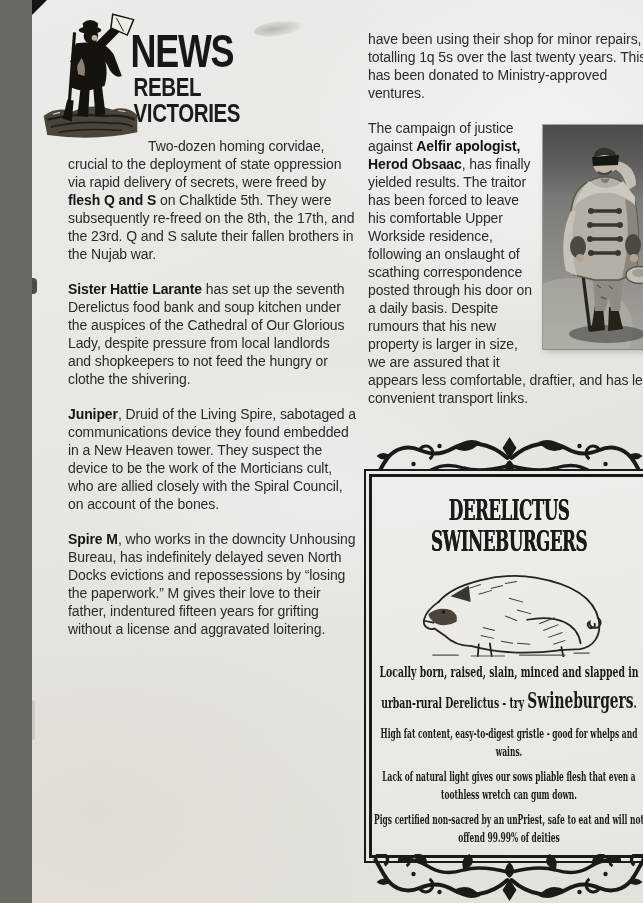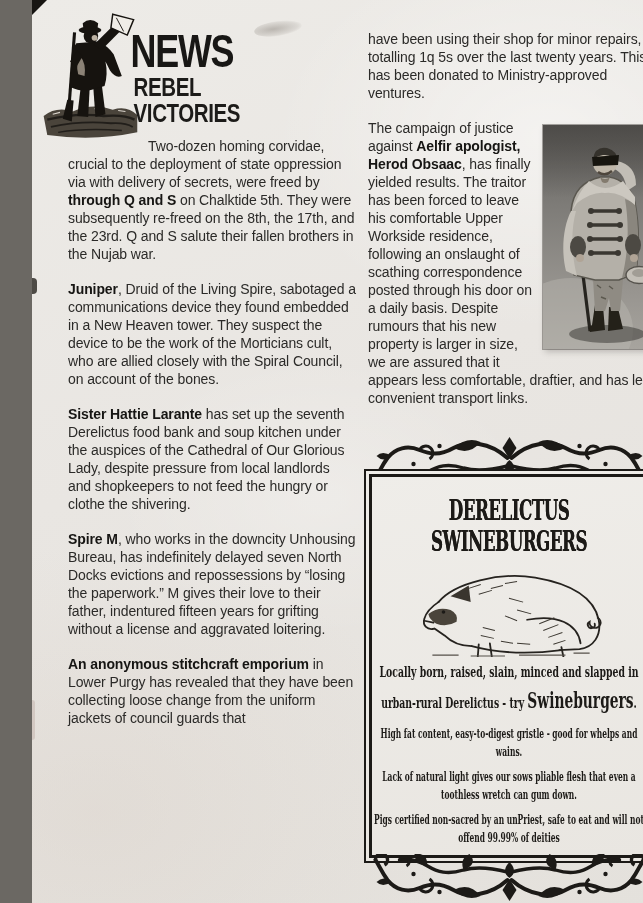--- a/index.html
+++ b/index.html
@@ -96,30 +96,29 @@
         <circle cx="56" cy="26" r="8" fill="#16130f"></circle>
         <circle cx="60" cy="28" r="3.2" fill="#bdb2a2"></circle>
         <path d="M47 12 Q55 5 64 12 L63 20 L48 20 Z" fill="#16130f"></path>
         <ellipse cx="55" cy="19.5" rx="12.5" ry="4" fill="#16130f"></ellipse>
       </svg>
     </div>
 
     <h1 class="news-title">NEWS</h1>
     <h2 class="section-title">REBEL VICTORIES</h2>
 
-    <p class="par"><span>Two-dozen homing corvidae, crucial to the deployment of state oppression via with delivery of secrets, were freed by </span><b>through Q and S</b><span> on Chalktide 5th. They were subsequently re-freed on the 8th, the 17th, and the 23rd. Q and S salute their fallen brothers in the Nujab war.</span></p>
-
+    <p class="par"><span>Two-dozen homing corvidae, crucial to the deployment of state oppression via rapid delivery of secrets, were freed by </span><b>flesh Q and S</b><span> on Chalktide 5th. They were subsequently re-freed on the 8th, the 17th, and the 23rd. Q and S salute their fallen brothers in the Nujab war.</span></p>
+
+
+    <p class="par"><b>Sister Hattie Larante</b><span> has set up the seventh Derelictus food bank and soup kitchen under the auspices of the Cathedral of Our Glorious Lady, despite pressure from local landlords and shopkeepers to not feed the hungry or clothe the shivering.</span></p>
 
     <p class="par"><b>Juniper</b><span>, Druid of the Living Spire, sabotaged a communications device they found embedded in a New Heaven tower. They suspect the device to be the work of the Morticians cult, who are allied closely with the Spiral Council, on account of the bones.</span></p>
 
-    <p class="par"><b>Sister Hattie Larante</b><span> has set up the seventh Derelictus food bank and soup kitchen under the auspices of the Cathedral of Our Glorious Lady, despite pressure from local landlords and shopkeepers to not feed the hungry or clothe the shivering.</span></p>
-
     <p class="par"><b>Spire M</b><span>, who works in the downcity Unhousing Bureau, has indefinitely delayed seven North Docks evictions and repossessions by “losing the paperwork.” M gives their love to their father, indentured fifteen years for grifting without a license and aggravated loitering.</span></p>
 
-    <p class="par"><b>An anonymous stitchcraft emporium</b><span> in Lower Purgy has revealed that they have been collecting loose change from the uniform jackets of council guards that</span></p>
   </div>
 
   <div class="col col-right">
     <p class="par"><span>have been using their shop for minor repairs, totalling 1q 5s over the last twenty years. This has been donated to Ministry-approved ventures.</span></p>
 
     <p class="par"><span class="portrait-float">
           <svg viewBox="0 0 122 224" preserveAspectRatio="none">
         <defs>
           <linearGradient id="pgbg" x1="0" y1="0" x2="0" y2="1">
             <stop offset="0" stop-color="#5f5d5a"></stop>

